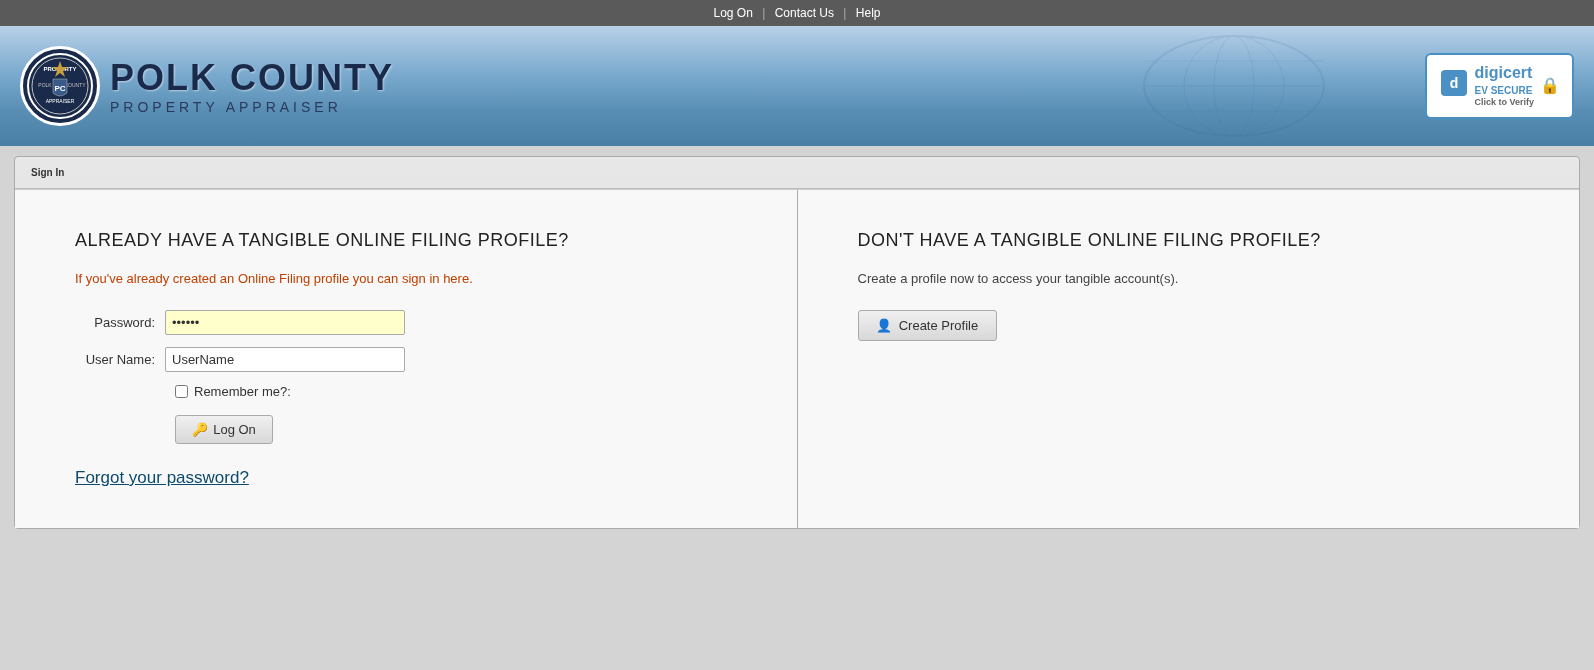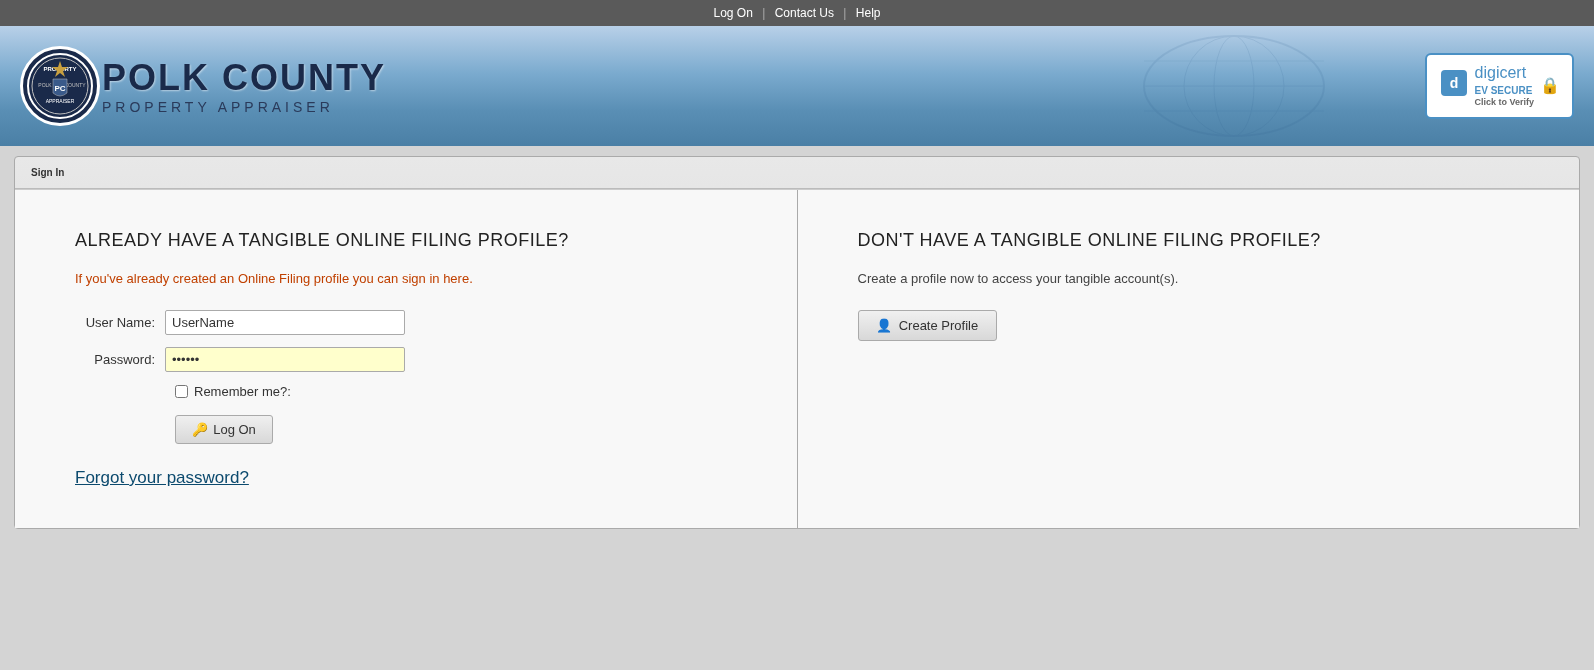--- a/index.html
+++ b/index.html
@@ -33,21 +33,21 @@
       display: flex;
       align-items: center;
       justify-content: space-between;
       padding: 0 20px;
       position: relative;
       overflow: hidden;
     }
     .header-left {
       display: flex;
       align-items: center;
-      gap: 2px;
+      gap: 10px;
     }
     .header-logo {
       width: 80px;
       height: 80px;
       border-radius: 50%;
       background: #1a2a4a;
       border: 3px solid #ffffff;
       display: flex;
       align-items: center;
       justify-content: center;
@@ -89,21 +89,21 @@
     .digicert-badge .digi-icon {
       font-size: 22px;
       color: #4a90c4;
     }
     .digicert-badge .badge-text {
       line-height: 1.3;
       font-size: 10px;
     }
     .digicert-badge .badge-title {
       font-size: 16px;
-      font-weight: normal;
+      font-weight: bold;
     }
 
     
     .sign-in-panel {
       background: linear-gradient(to bottom, #e8e8e8 0%, #d0d0d0 100%);
       margin: 10px 14px;
       border: 1px solid #aaa;
       border-radius: 4px;
     }
     .sign-in-header {
@@ -305,28 +305,28 @@
     <span>Sign In</span>
   </div>
   <div class="sign-in-body">
 
     <div class="left-section">
       <div class="section-heading">ALREADY HAVE A TANGIBLE ONLINE FILING PROFILE?</div>
       <div class="section-description">If you've already created an Online Filing profile you can sign in here.</div>
 
       
       <div class="form-row">
+        <label class="form-label">Password:</label>
+        <input type="password" class="form-input password-field" value="123456" style="">
+      </div>
+
+      
+      <div class="form-row">
         <label class="form-label">User Name:</label>
         <input type="text" class="form-input" value="UserName" style="">
-      </div>
-
-      
-      <div class="form-row">
-        <label class="form-label">Password:</label>
-        <input type="password" class="form-input password-field" value="123456" style="">
       </div>
 
       
       <div class="remember-row">
         <input type="checkbox" style="">
         <label class="remember-label">Remember me?:</label>
       </div>
 
       
       <button class="logon-btn">

